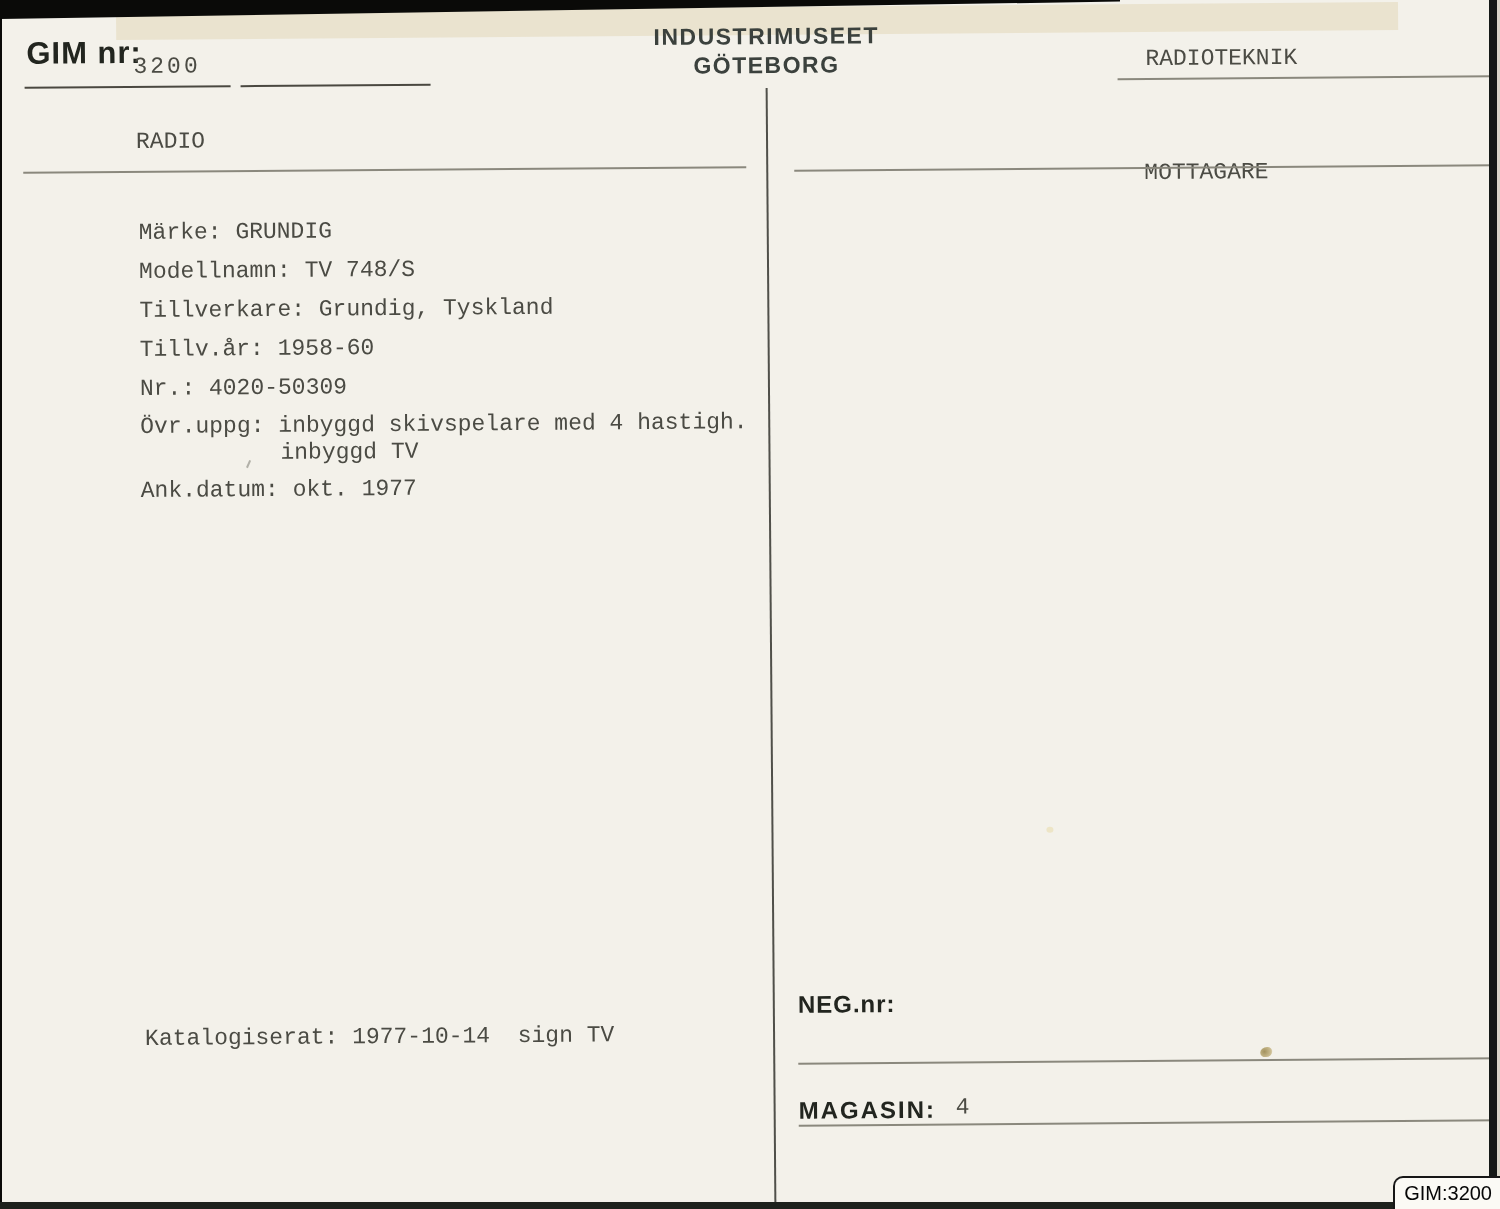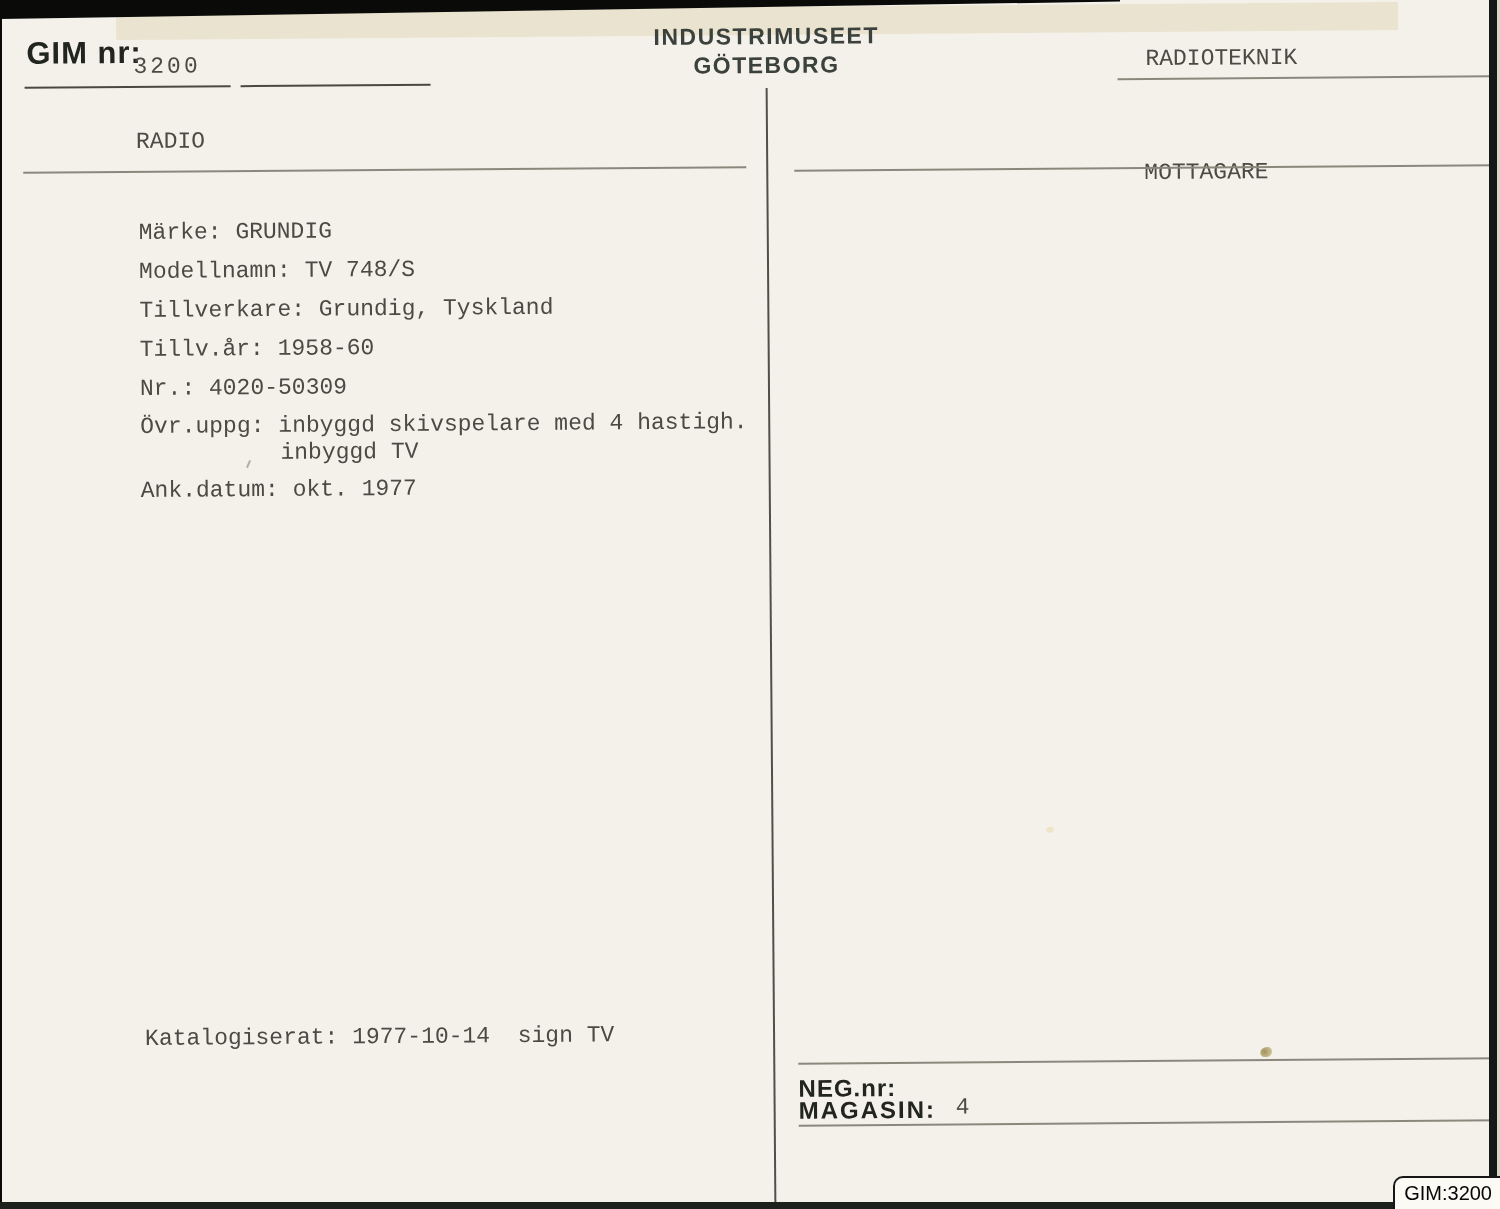--- a/index.html
+++ b/index.html
@@ -48,21 +48,21 @@
   .radioteknik-rule{left:1114px;top:75px;width:374px;}
   .divider{left:762px;top:82px;height:1115px;}
   .radio-head{left:132px;top:118px;}
   .radio-rule{left:19px;top:160px;width:723px;}
   .mottagare-head{left:1140px;top:136px;margin-top:21px;}
   .mottagare-rule{left:790px;top:164px;width:700px;}
   .f0{left:134px;top:209px;} .f1{left:134px;top:248px;} .f2{left:134px;top:287px;}
   .f3{left:134px;top:326px;} .f4{left:134px;top:365px;} .f5{left:134px;top:403px;}
   .f6{left:274px;top:430px;} .f7{left:134px;top:467px;}
   .katalog{left:134px;top:1015px;}
-  .neg-label{left:787px;top:1068px;}
+  .neg-label{left:787px;top:984px;}
   .neg-rule{left:787px;top:1057px;width:706px;}
   .magasin-label{left:787px;top:1090px;letter-spacing:2px;}
   .magasin-value{left:944px;top:1090px;}
   .magasin-rule{left:787px;top:1119px;width:709px;}
   
   .stain-neg{left:1249px;top:1045px;width:12px;height:10px;border-radius:60% 40% 55% 45%;
     background:radial-gradient(circle at 35% 45%,#a3925e,#cdbf94 70%,rgba(205,191,148,0));}
   .stain-dot{left:1037px;top:823px;width:7px;height:6px;border-radius:50%;background:#ece3c2;opacity:.9;}
   .pen-tick{left:241px;top:450px;width:2px;height:8px;background:#8d8d84;opacity:.65;transform:rotate(24deg);}
   

